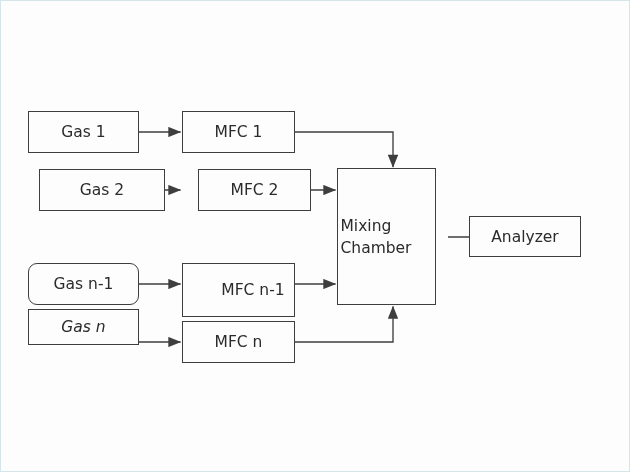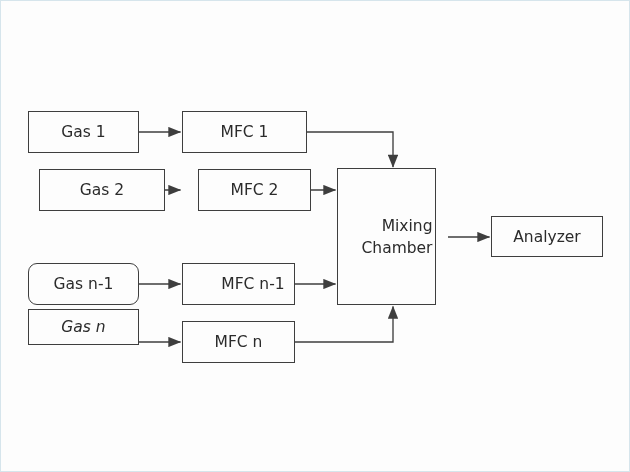--- a/index.html
+++ b/index.html
@@ -12,35 +12,35 @@
     font-family:"DejaVu Sans",sans-serif;
     overflow:hidden;
   }
   .connectors{position:absolute;left:0;top:0;width:630px;height:472px;}
   .node{
     position:absolute;
     box-sizing:border-box;
     background:#fdfdfd;
     border:1.4px solid #3e3e3e;
     display:flex;align-items:center;justify-content:center;
-    text-align:right;
+    text-align:left;
     font-size:15.5px;color:#2b2b2b;
     line-height:1.42;
   }
   .node span{display:block;max-width:92px;}
   .n-gas1{left:27px;top:110px;width:111px;height:42px;}
-  .n-mfc1{left:181px;top:110px;width:125px;height:42px;}
+  .n-mfc1{left:181px;top:110px;width:113px;height:42px;}
   .n-gas2{left:38px;top:168px;width:126px;height:42px;}
   .n-mfc2{left:181px;top:168px;width:113px;height:42px;margin-left:16px;}
   .n-gasn1{left:27px;top:262px;width:111px;height:42px;border-radius:9px;}
-  .n-mfcn1{left:181px;top:262px;width:113px;height:42px;padding-left:29px;}
+  .n-mfcn1{left:181px;top:262px;width:113px;height:54px;padding-left:29px;}
   .n-gasn{left:27px;top:308px;width:111px;height:36px;font-style:italic;}
   .n-mfcn{left:181px;top:320px;width:113px;height:42px;}
   .n-mixing{left:336px;top:167px;width:99px;height:137px;}
-  .n-analyzer{left:490px;top:215px;width:112px;height:41px;}
+  .n-analyzer{left:468px;top:215px;width:112px;height:41px;}
 </style>
 </head>
 <body>
 
 <div class="page">
   <svg class="connectors" viewBox="0 0 630 472">
     <defs>
       <marker id="ah" viewBox="0 0 10 8" refX="9.5" refY="4" markerWidth="11" markerHeight="7.6" orient="auto">
         <path d="M0,0 L10,4 L0,8 Z" fill="#3e3e3e"></path>
       </marker>

